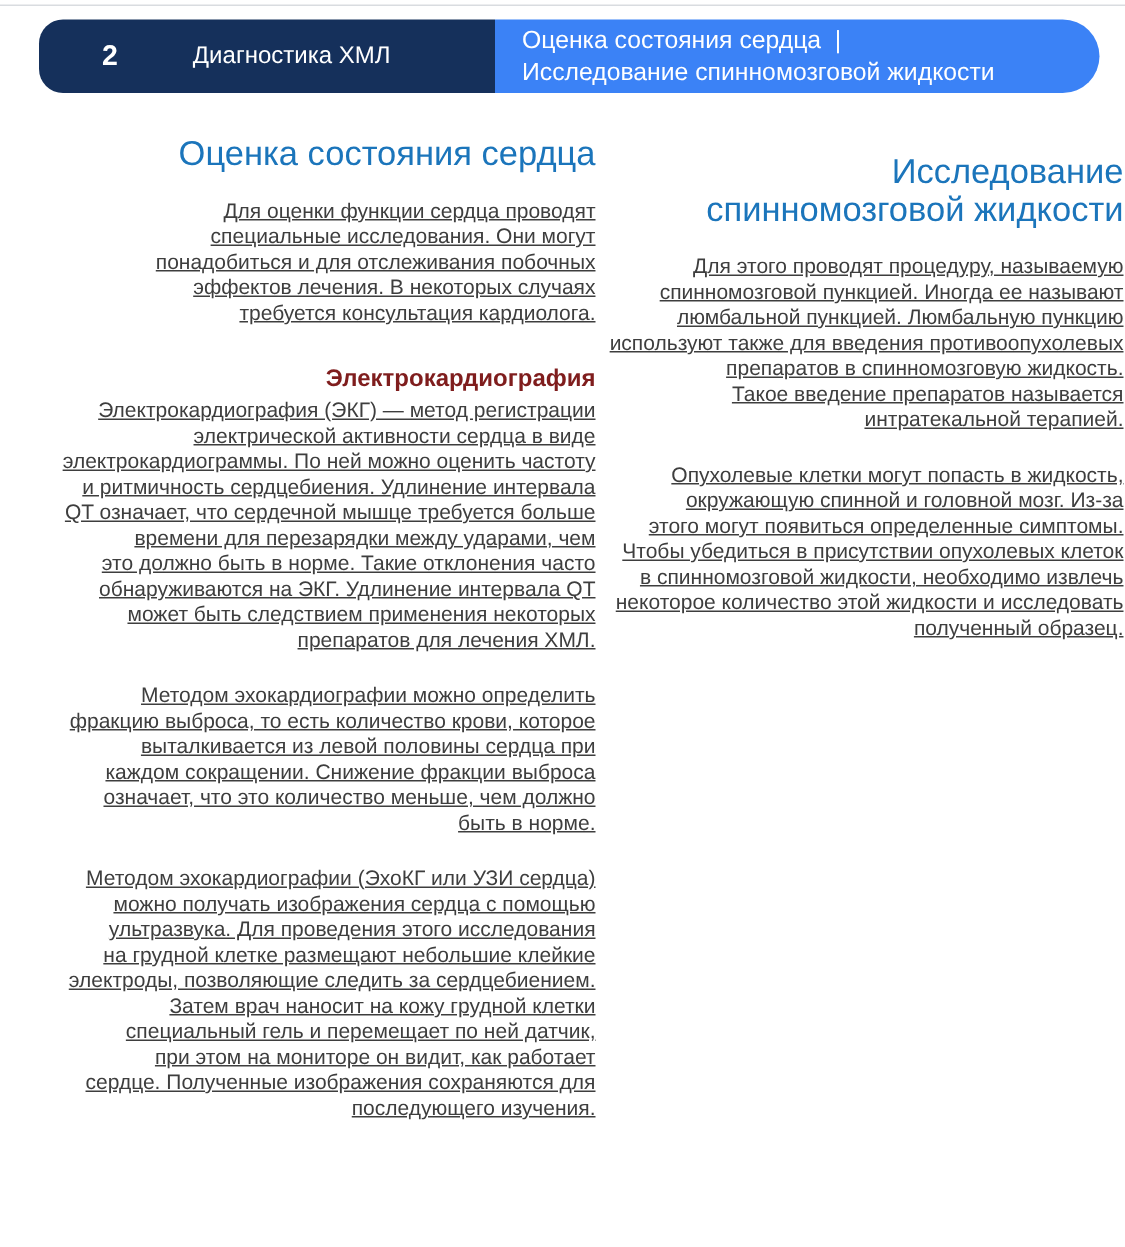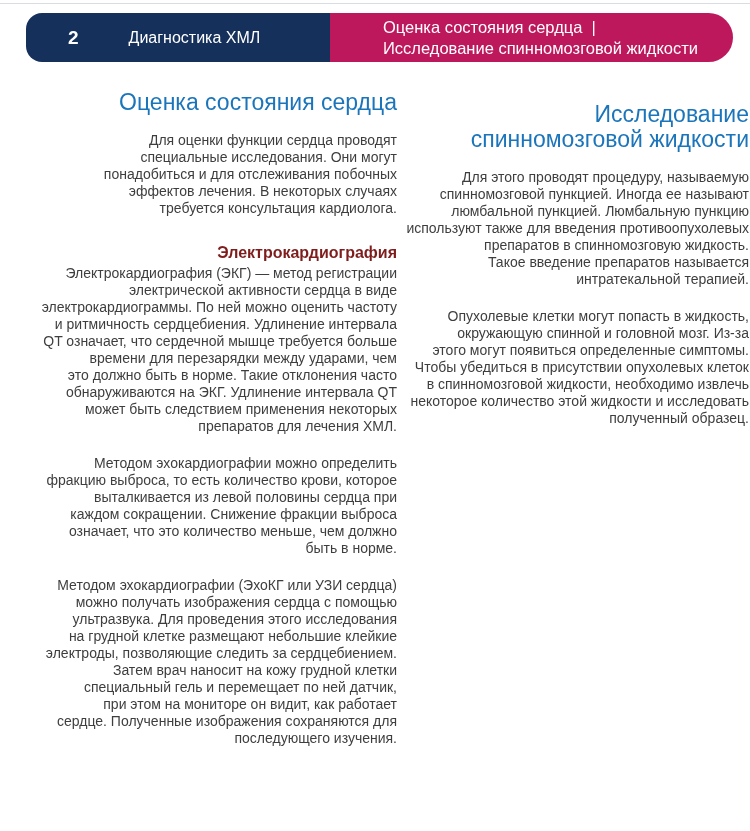--- a/index.html
+++ b/index.html
@@ -37,27 +37,26 @@
     font-weight: 700;
     font-size: 19px;
   }
   .chapter-title {
     color: #ffffff;
     font-size: 16px;
     margin-left: 50px;
   }
   .banner-right {
     flex: 1;
-    background: #be185d;
+    background: #3b82f6;
     border-radius: 0 24.5px 24.5px 0;
     display: flex;
     align-items: center;
     box-sizing: border-box;
     padding-left: 18px;
-    justify-content: center;
   }
   .section-title {
     color: #ffffff;
     font-size: 16.5px;
     line-height: 21px;
     white-space: pre-line;
   }
   .col { position: absolute; top: 90px; text-align: right; }
   .col-left  { left: 25px;  width: 372px; }
   .col-right { left: 395px; width: 354px; margin-top: 12px; }
@@ -68,20 +67,21 @@
     color: #1B75BB;
     margin: 0 0 17px 0;
     white-space: pre-line;
   }
   .body {
     font-size: 14px;
     line-height: 17px;
     color: #3E3E3E;
     margin: 0 0 20px 0;
     white-space: pre-line;
+    text-decoration: underline;
   }
   .subheading {
     font-size: 16px;
     line-height: 20px;
     font-weight: 700;
     color: #7f1d1d;
     margin: 26px 0 2px 0;
   }
 </style>
 </head>

